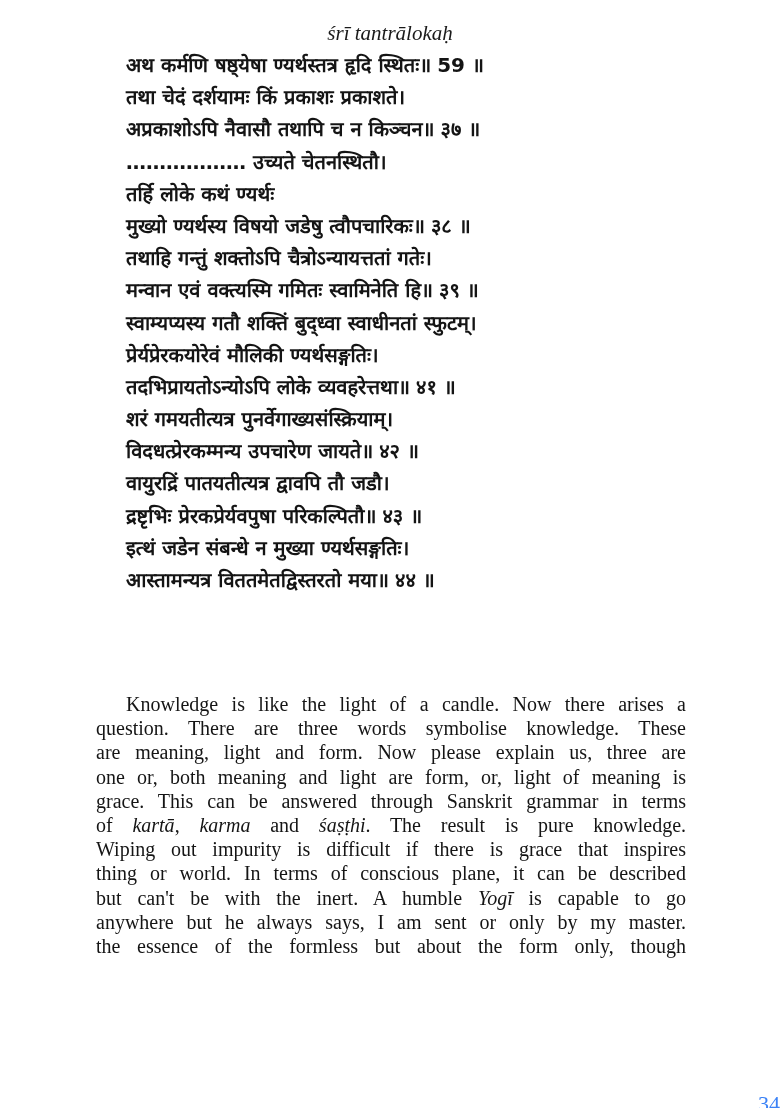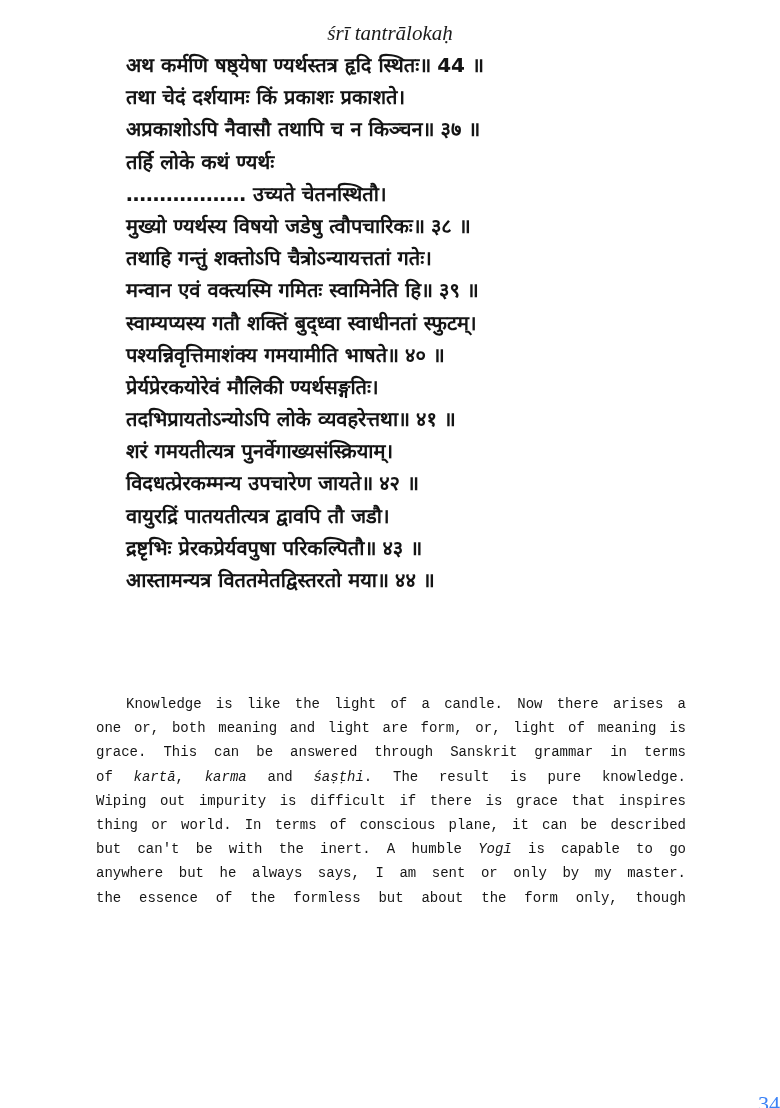--- a/index.html
+++ b/index.html
@@ -49,22 +49,22 @@
     color: #141414;
   }
   .verse-line .vnum {
     margin-left: 6px;
   }
   .commentary {
     position: absolute;
     left: 96px;
     top: 676px;
     width: 590px;
-    font-family: Liberation Mono, monospace;
-    font-size: 14px;
+    font-family: Liberation Serif, serif;
+    font-size: 20px;
     line-height: 24.2px;
     color: #151515;
   }
   .commentary .cline {
     display: block;
     text-align: justify;
     text-align-last: justify;
     white-space: nowrap;
     height: 24.2px;
     overflow: visible;
@@ -90,41 +90,43 @@
   }
 </style>
 </head>
 <body>
 
 <div class="page">
 
   <div class="running-head">śrī tantrālokaḥ</div>
 
   <div class="verses">
-    <div class="verse-line"><span>अथ कर्मणि षष्ठ्येषा ण्यर्थस्तत्र हृदि स्थितः॥</span><span class="vnum">44 ॥</span></div>
+    <div class="verse-line"><span>अथ कर्मणि षष्ठ्येषा ण्यर्थस्तत्र हृदि स्थितः॥</span><span class="vnum">59 ॥</span></div>
     <div class="verse-line"><span>तथा चेदं दर्शयामः किं प्रकाशः प्रकाशते।</span><span class="vnum"></span></div>
     <div class="verse-line"><span>अप्रकाशोऽपि नैवासौ तथापि च न किञ्चन॥</span><span class="vnum">३७ ॥</span></div>
+    <div class="verse-line"><span>……………… उच्यते चेतनस्थितौ।</span><span class="vnum"></span></div>
     <div class="verse-line"><span>तर्हि लोके कथं ण्यर्थः</span><span class="vnum"></span></div>
-    <div class="verse-line"><span>……………… उच्यते चेतनस्थितौ।</span><span class="vnum"></span></div>
     <div class="verse-line"><span>मुख्यो ण्यर्थस्य विषयो जडेषु त्वौपचारिकः॥</span><span class="vnum">३८ ॥</span></div>
     <div class="verse-line"><span>तथाहि गन्तुं शक्तोऽपि चैत्रोऽन्यायत्ततां गतेः।</span><span class="vnum"></span></div>
     <div class="verse-line"><span>मन्वान एवं वक्त्यस्मि गमितः स्वामिनेति हि॥</span><span class="vnum">३९ ॥</span></div>
     <div class="verse-line"><span>स्वाम्यप्यस्य गतौ शक्तिं बुद्ध्वा स्वाधीनतां स्फुटम्।</span><span class="vnum"></span></div>
-    <div class="verse-line"><span>पश्यन्निवृत्तिमाशंक्य गमयामीति भाषते॥</span><span class="vnum">४० ॥</span></div>
     <div class="verse-line"><span>प्रेर्यप्रेरकयोरेवं मौलिकी ण्यर्थसङ्गतिः।</span><span class="vnum"></span></div>
     <div class="verse-line"><span>तदभिप्रायतोऽन्योऽपि लोके व्यवहरेत्तथा॥</span><span class="vnum">४१ ॥</span></div>
     <div class="verse-line"><span>शरं गमयतीत्यत्र पुनर्वेगाख्यसंस्क्रियाम्।</span><span class="vnum"></span></div>
     <div class="verse-line"><span>विदधत्प्रेरकम्मन्य उपचारेण जायते॥</span><span class="vnum">४२ ॥</span></div>
     <div class="verse-line"><span>वायुरद्रिं पातयतीत्यत्र द्वावपि तौ जडौ।</span><span class="vnum"></span></div>
     <div class="verse-line"><span>द्रष्टृभिः प्रेरकप्रेर्यवपुषा परिकल्पितौ॥</span><span class="vnum">४३ ॥</span></div>
+    <div class="verse-line"><span>इत्थं जडेन संबन्धे न मुख्या ण्यर्थसङ्गतिः।</span><span class="vnum"></span></div>
     <div class="verse-line"><span>आस्तामन्यत्र विततमेतद्विस्तरतो मया॥</span><span class="vnum">४४ ॥</span></div>
   </div>
 
   <div class="commentary" id="commentary">
       <span class="cline first"><span>Knowledge is like the light of a candle. Now there arises a</span></span>
+      <span class="cline"><span>question. There are three words symbolise knowledge. These</span></span>
+      <span class="cline"><span>are meaning, light and form. Now please explain us, three are</span></span>
       <span class="cline"><span>one or, both meaning and light are form, or, light of meaning is</span></span>
       <span class="cline"><span>grace. This can be answered through Sanskrit grammar in terms</span></span>
       <span class="cline"><span>of </span><i>kartā</i><span>, </span><i>karma</i><span> and </span><i>śaṣṭhi</i><span>. The result is pure knowledge.</span></span>
       <span class="cline"><span>Wiping out impurity is difficult if there is grace that inspires</span></span>
       <span class="cline"><span>thing or world. In terms of conscious plane, it can be described</span></span>
       <span class="cline"><span>but can't be with the inert. A humble </span><i>Yogī</i><span> is capable to go</span></span>
       <span class="cline"><span>anywhere but he always says, I am sent or only by my master.</span></span>
       <span class="cline last"><span>the essence of the formless but about the form only, though</span></span>
     </div>
 

